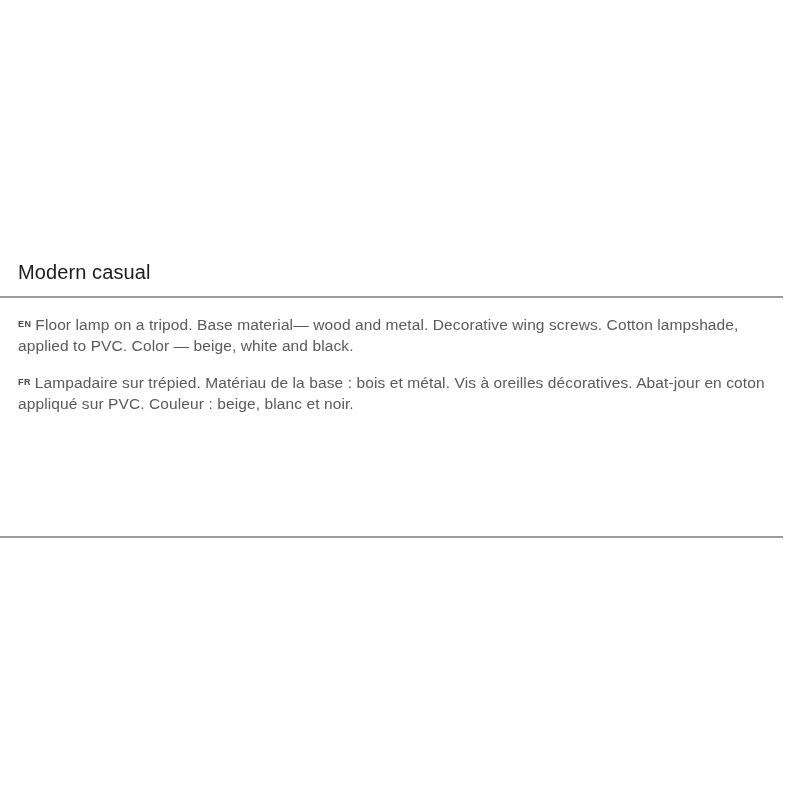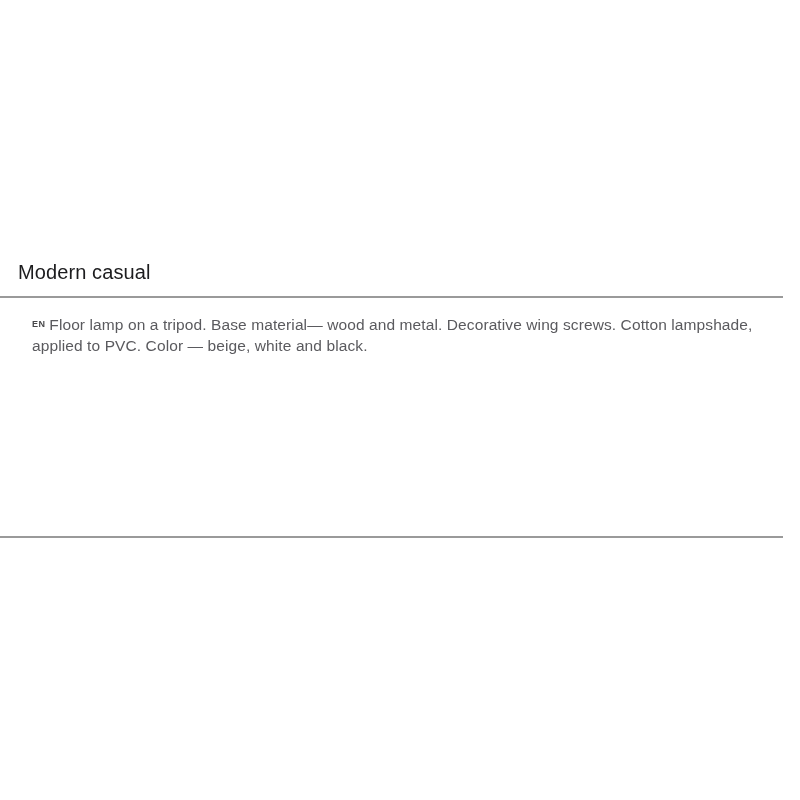--- a/index.html
+++ b/index.html
@@ -35,21 +35,21 @@
   }
   .divider-top { top: 296px; }
   .divider-bottom { top: 536px; }
   .descriptions {
     position: absolute;
     left: 18px;
     top: 314px;
     width: 766px;
   }
   .desc {
-    margin: 0 0 16px 14px;
+    margin: 0 0 16px 0;
     font-size: 15.5px;
     line-height: 21px;
     font-weight: 400;
     color: #5a5a5e;
     letter-spacing: 0.1px;
   }
   .lang-tag {
     font-size: 9px;
     font-weight: 700;
     color: #48484a;
@@ -67,18 +67,19 @@
   <h1 class="page-title">Modern casual</h1>
 
   <div class="divider divider-top"></div>
 
   <div class="descriptions">
 
     <p class="desc"><span class="lang-tag">EN</span><span>Floor lamp on a tripod. Base material— wood and metal. Decorative wing screws. Cotton lampshade, applied to PVC. Color — beige, white and black.</span></p>
 
 
 
+    <p class="desc"><span class="lang-tag">FR</span><span>Lampadaire sur trépied. Matériau de la base : bois et métal. Vis à oreilles décoratives. Abat-jour en coton appliqué sur PVC. Couleur : beige, blanc et noir.</span></p>
 
   </div>
 
   <div class="divider divider-bottom"></div>
 
 </div>
 
 </body></html>

